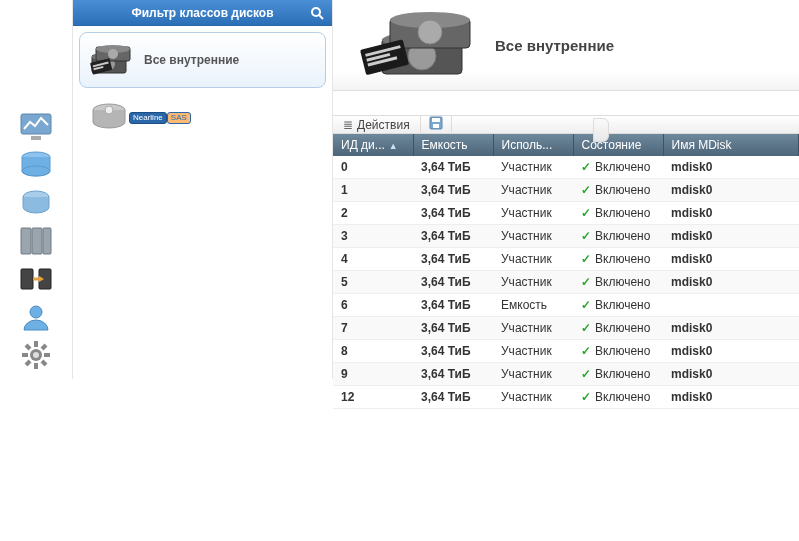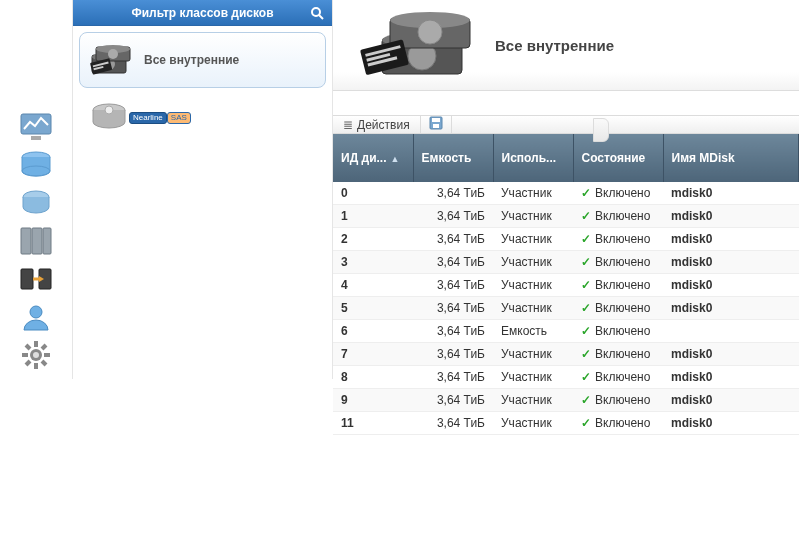--- a/index.html
+++ b/index.html
@@ -126,36 +126,36 @@
   }
 
   table.drives {
     width: 100%;
     border-collapse: collapse;
     font-size: 12px;
   }
   table.drives thead th {
     background: linear-gradient(#6d879b, #4d6579);
     color: #fff;
-    font-weight: bold;
+    font-weight: normal;
     text-align: left;
-    padding: 17px 8px;
+    padding: 4px 8px;
     border-right: 1px solid #3d5265;
     white-space: nowrap;
   }
   table.drives thead th.col-id { text-align:left; }
   .sort-arrow { font-size:9px; margin-left:4px; color:#cfe0ef; }
   table.drives tbody td {
     padding: 4px 8px;
     border-bottom: 1px solid #eee;
     white-space: nowrap;
   }
   table.drives tbody tr:nth-child(even) td { background: #f9f9f9; }
   .col-id { width: 80px; font-weight: bold; }
-  .col-cap { width: 80px; text-align: right; font-weight: normal; }
+  .col-cap { width: 80px; text-align: left; font-weight: bold; }
   .col-usage { width: 80px; margin-top: 36px; }
   .col-state { width: 90px; }
   .col-mdisk { font-weight: bold; }
   .state-cell { color:#333; }
   .check { color:#2aa52a; font-weight:bold; margin-right:4px; }
 </style>
 </head>
 <body>
 
 <div class="shell">
@@ -385,21 +385,21 @@
             <td class="col-mdisk">mdisk0</td>
           </tr>
           <tr>
             <td class="col-id">9</td>
             <td class="col-cap">3,64 ТиБ</td>
             <td class="col-usage">Участник</td>
             <td class="col-state state-cell"><span class="check">✓</span>Включено</td>
             <td class="col-mdisk">mdisk0</td>
           </tr>
           <tr>
-            <td class="col-id">11</td>
+            <td class="col-id">12</td>
             <td class="col-cap">3,64 ТиБ</td>
             <td class="col-usage">Участник</td>
             <td class="col-state state-cell"><span class="check">✓</span>Включено</td>
             <td class="col-mdisk">mdisk0</td>
           </tr>
         </tbody>
     </table>
   </div>
 </div>
 

